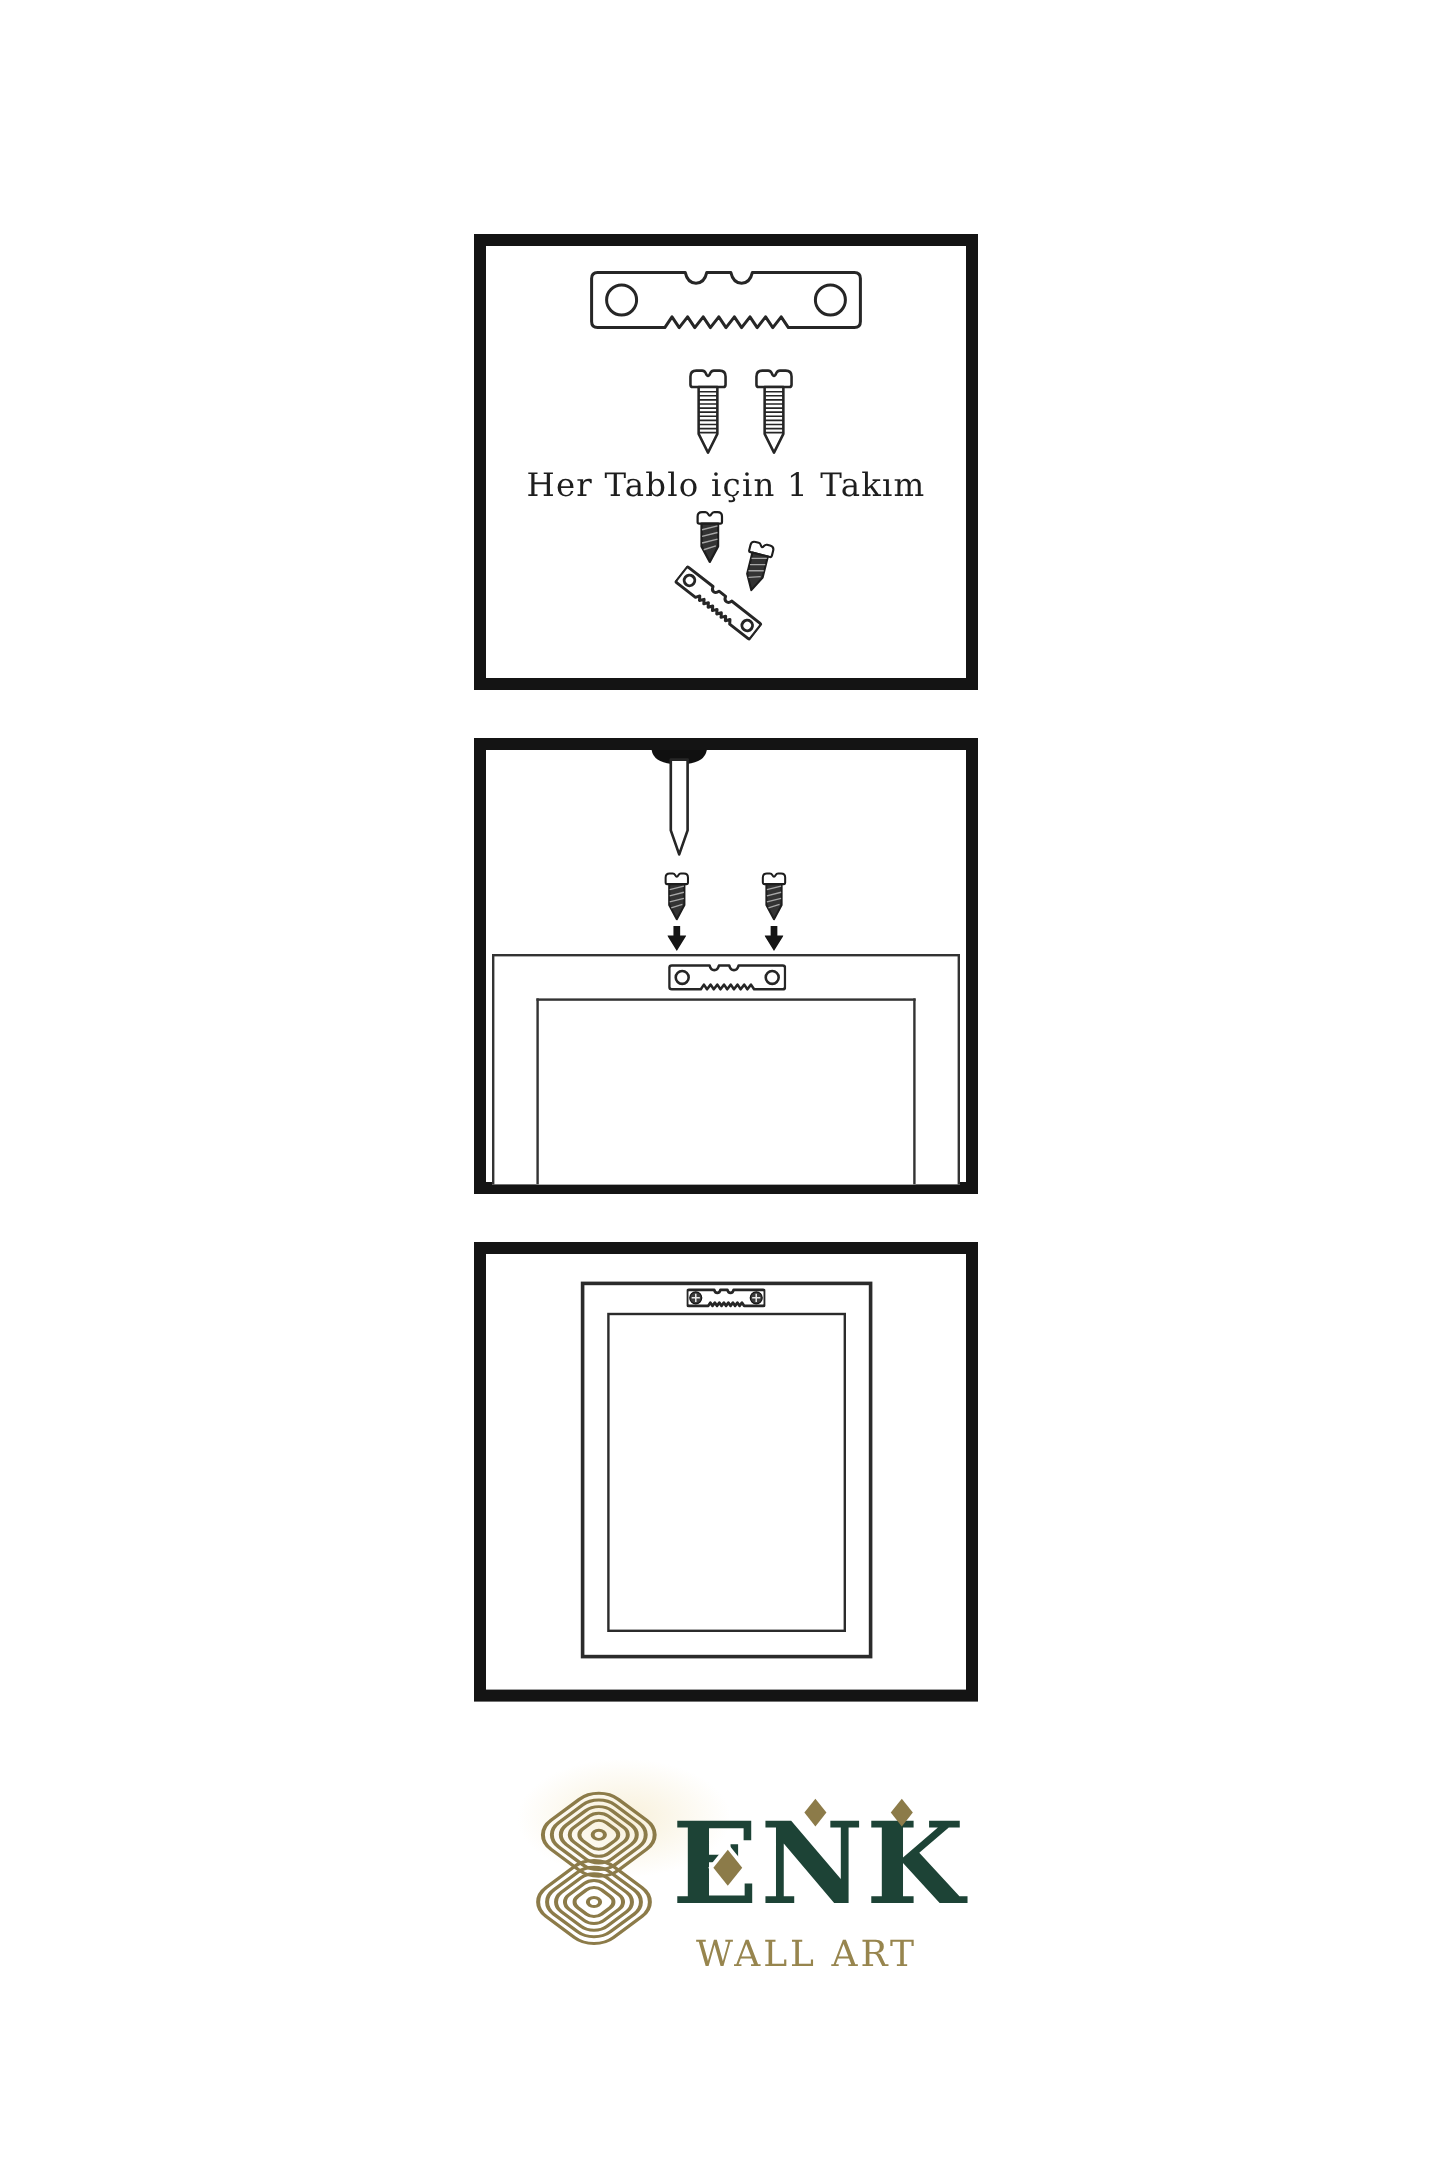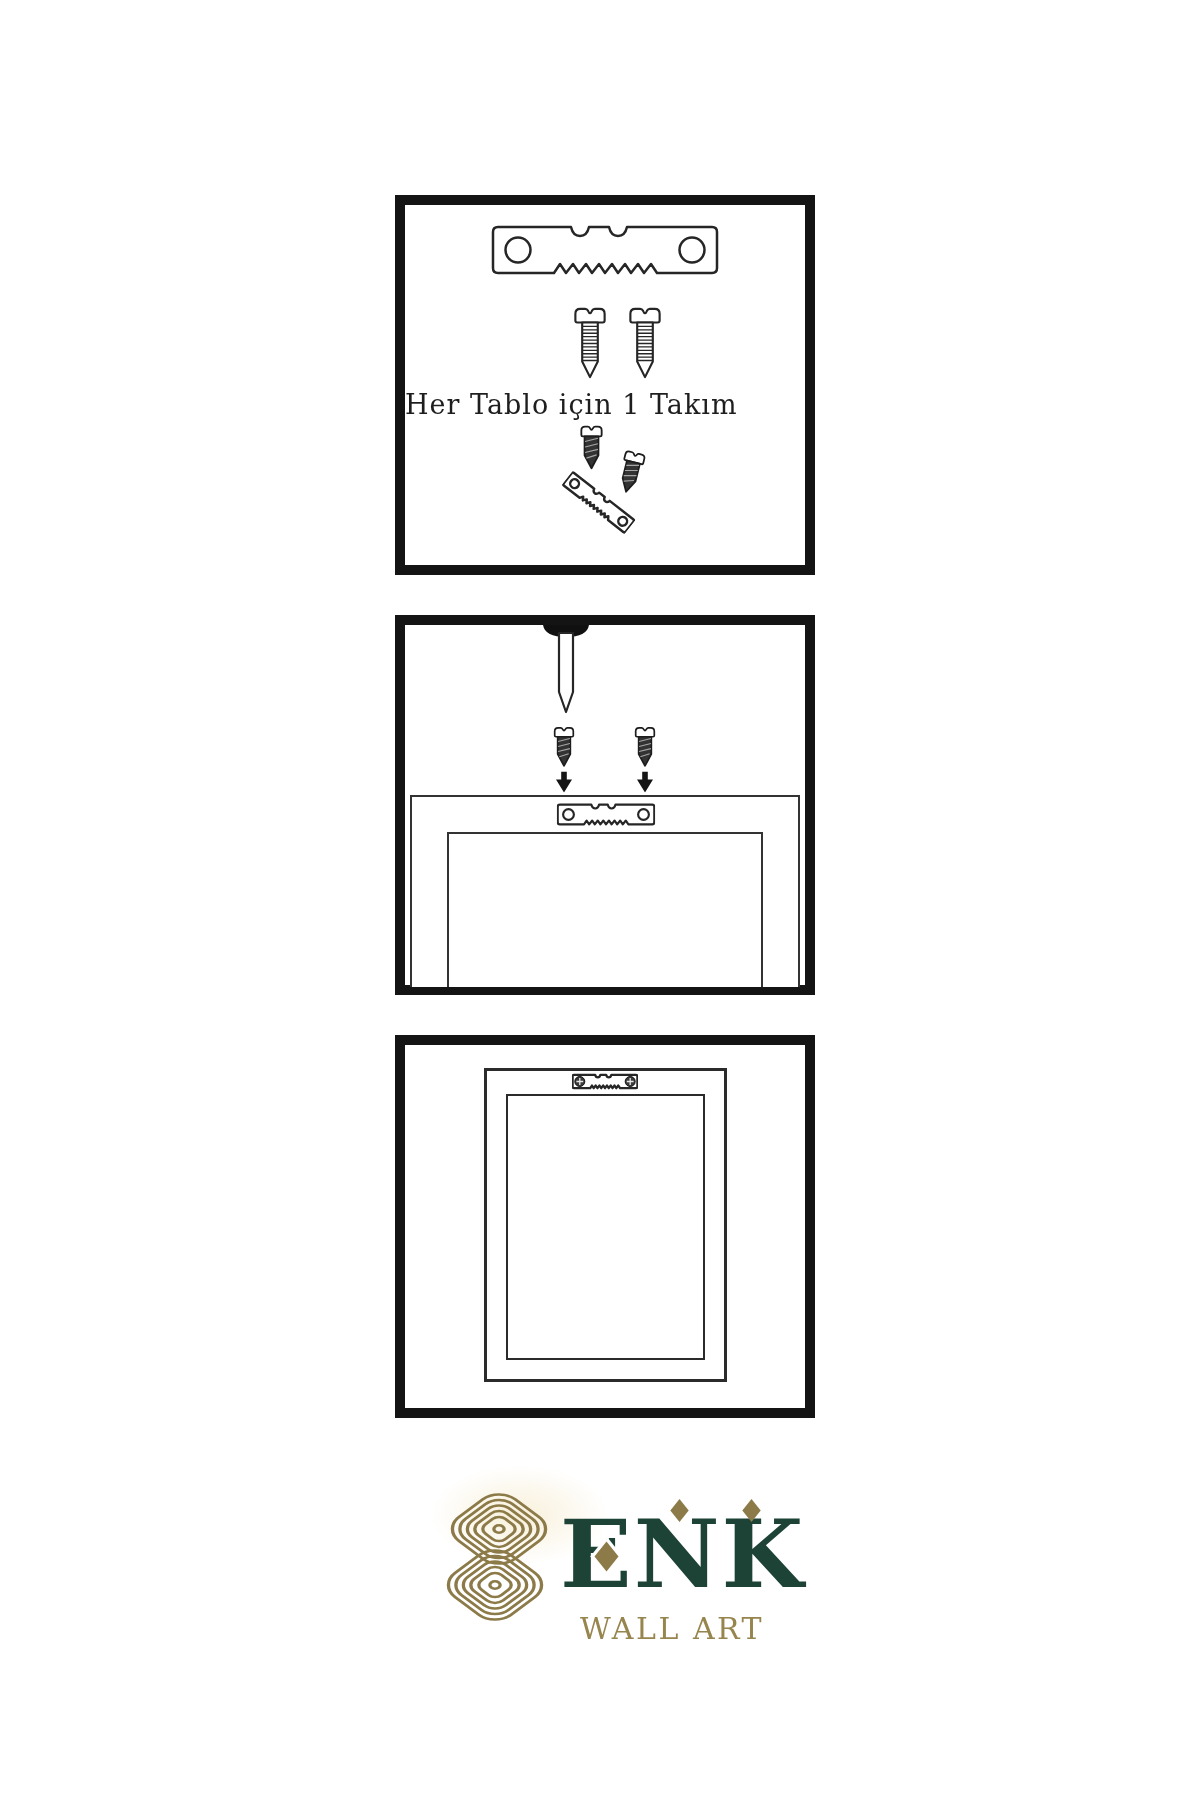--- a/index.html
+++ b/index.html
@@ -10,21 +10,21 @@
   .panel{position:absolute;left:395px;width:400px;border:10px solid #141414;background:#fff;}
   .panel-1{top:195px;height:360px;}
   .panel-2{top:615px;height:360px;}
   .panel-3{top:1035px;height:363px;}
   .panel *{position:absolute;}
 
   
   .hanger-lg{left:86px;top:16px;width:228px;height:58px;--sw:2.5;}
   .p1-screw-a{left:167px;top:99px;width:36px;height:78px;}
   .p1-screw-b{left:222px;top:99px;width:36px;height:78px;}
-  .caption{left:0;top:184px;width:100%;font-size:27px;line-height:1.2;
+  .caption{left:0;top:184px;width:100%;text-align:center;font-size:27px;line-height:1.2;
            color:#1e1e1e;letter-spacing:1px;font-weight:400;}
   .angle-group{left:158px;top:212px;width:120px;height:125px;}
   .ag-screw1{left:16px;top:6px;width:25px;height:48px;}
   .ag-hanger{left:2px;top:56px;width:80px;height:22px;--sw:7;
              transform:rotate(38deg);transform-origin:10px 11px;}
   .ag-screw2{left:56px;top:32px;width:24px;height:46px;transform:rotate(14deg);}
 
   
   .nail{left:136px;top:-1px;width:50px;height:96px;}
   .p2-screw-a{left:148px;top:99px;width:22px;height:45px;}

